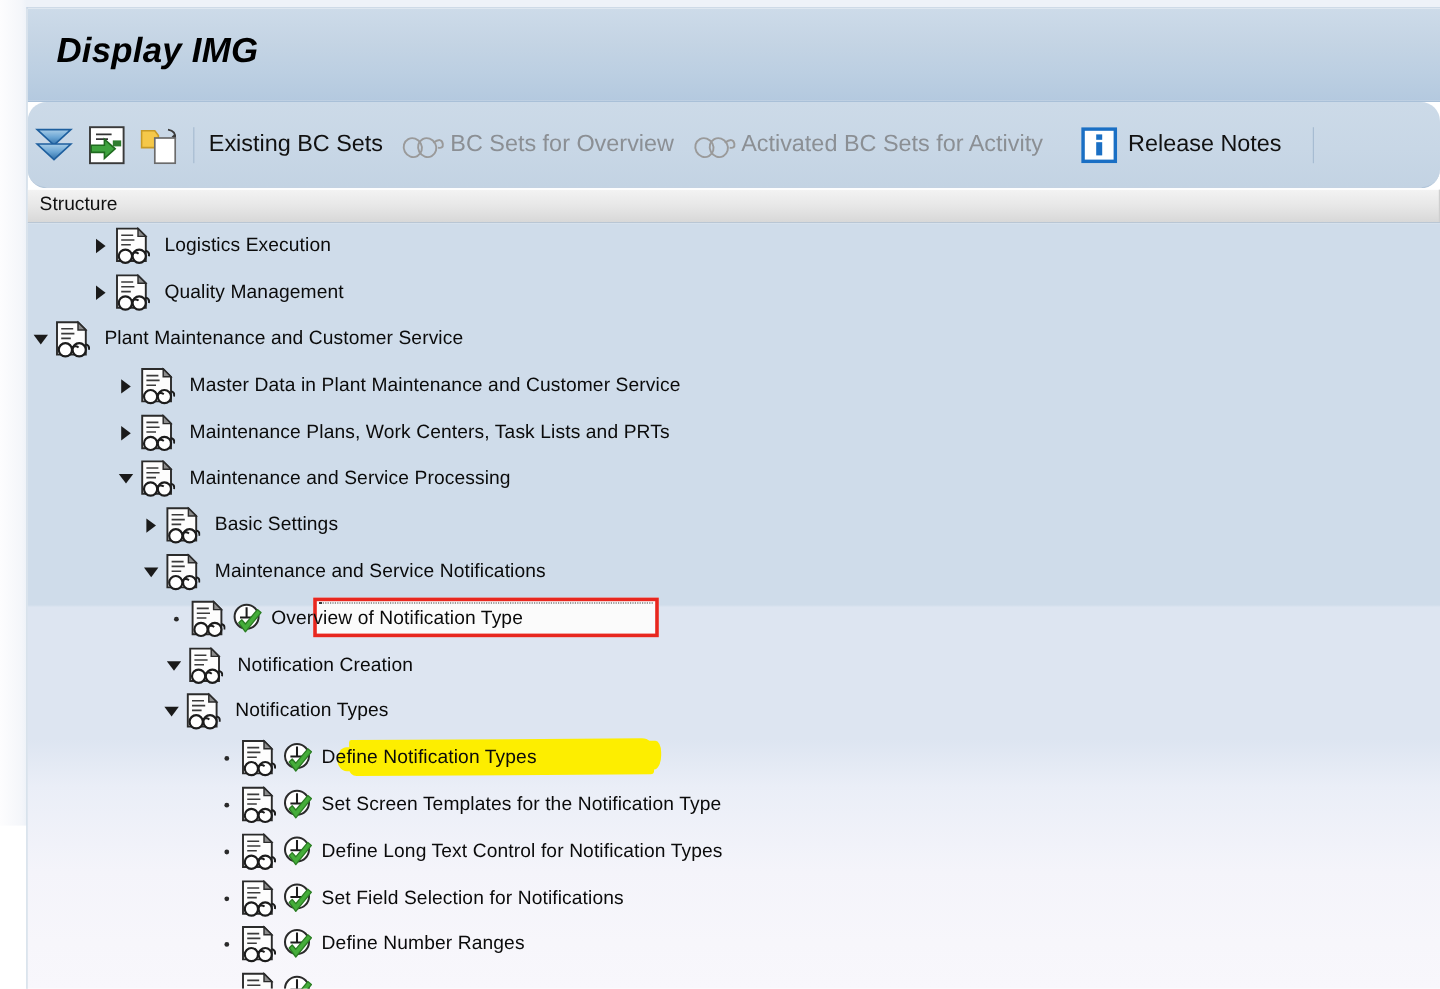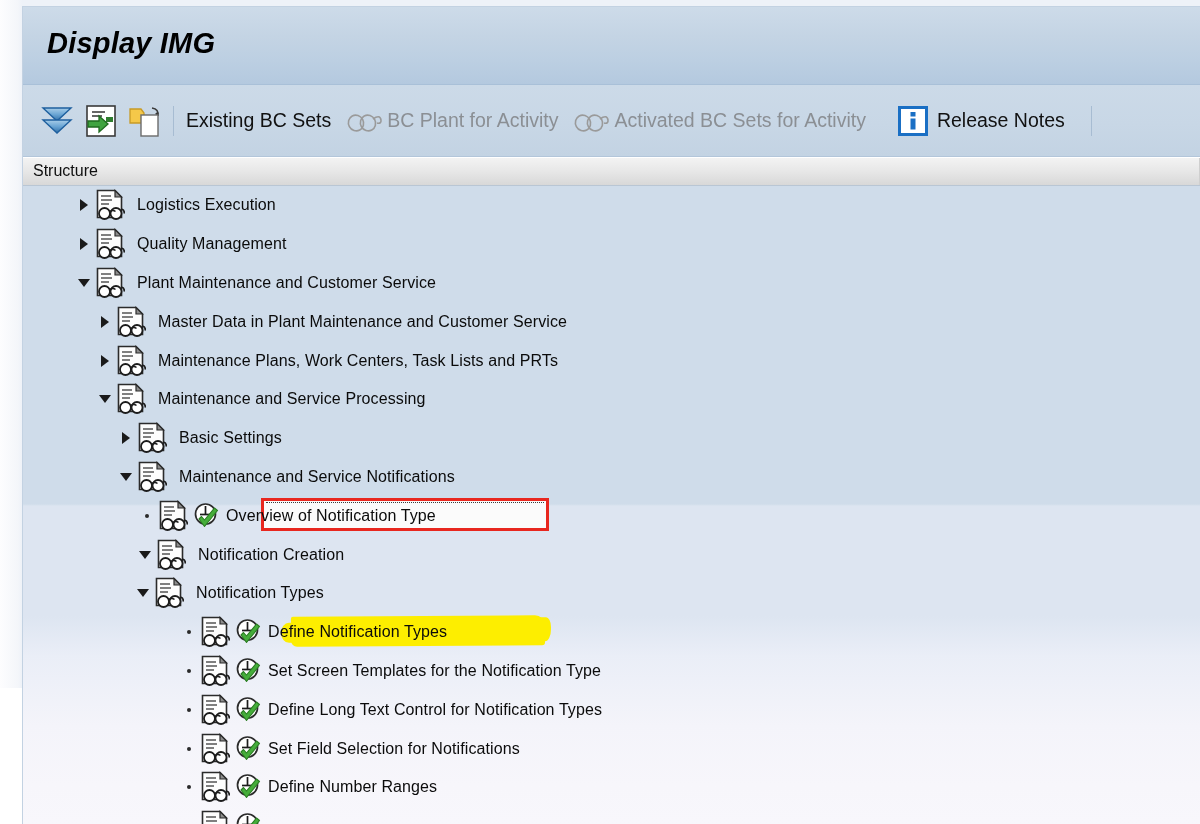--- a/index.html
+++ b/index.html
@@ -56,21 +56,22 @@
 
   
   .toolbar {
     position: relative;
     height: 72px;
     background: linear-gradient(to bottom, #ccdae8 0%, #c8d7e6 55%, #c3d3e3 100%);
     border-bottom: 1px solid #b3c6da;
     box-sizing: border-box;
     display: flex;
     align-items: center;
-    padding-left: 12px;
+    padding-left: 0;
+    border-radius: 16px;
   }
   .tb-icon {
     width: 44px;
     height: 44px;
     display: flex;
     align-items: center;
     justify-content: center;
     flex: 0 0 auto;
     cursor: pointer;
   }
@@ -293,21 +294,21 @@
       </div>
 
       <div class="tb-item disabled">
         <span class="bc-glyph">
           <svg width="40" height="26" viewBox="0 0 40 26" aria-hidden="true">
             <ellipse cx="11" cy="15" rx="7.5" ry="8" fill="none" stroke="#9a9a9a" stroke-width="1.6" transform="rotate(-28 11 15)"></ellipse>
             <ellipse cx="23" cy="15" rx="7.5" ry="8" fill="none" stroke="#9a9a9a" stroke-width="1.6" transform="rotate(-28 23 15)"></ellipse>
             <path d="M28 11 q7 -5 8 1 q0.5 4 -4 3" fill="none" stroke="#9a9a9a" stroke-width="1.6"></path>
           </svg>
         </span>
-        <span class="tb-label">BC Plant for Activity</span>
+        <span class="tb-label">BC Sets for Overview</span>
       </div>
 
       <div class="tb-item disabled">
         <span class="bc-glyph">
           <svg width="40" height="26" viewBox="0 0 40 26" aria-hidden="true">
             <ellipse cx="11" cy="15" rx="7.5" ry="8" fill="none" stroke="#9a9a9a" stroke-width="1.6" transform="rotate(-28 11 15)"></ellipse>
             <ellipse cx="23" cy="15" rx="7.5" ry="8" fill="none" stroke="#9a9a9a" stroke-width="1.6" transform="rotate(-28 23 15)"></ellipse>
             <path d="M28 11 q7 -5 8 1 q0.5 4 -4 3" fill="none" stroke="#9a9a9a" stroke-width="1.6"></path>
           </svg>
         </span>
@@ -363,21 +364,21 @@
     <line x1="6" y1="11" x2="17" y2="11" stroke="#3b3b3b" stroke-width="1.3"></line>
     <line x1="6" y1="15" x2="14" y2="15" stroke="#3b3b3b" stroke-width="1.3"></line>
     <circle cx="9.5" cy="24.5" r="5.5" fill="#ffffff" stroke="#1c1c1c" stroke-width="1.8"></circle>
     <circle cx="21" cy="24.5" r="5.5" fill="#ffffff" stroke="#1c1c1c" stroke-width="1.8"></circle>
     <path d="M15 22.5 q3 -2 5.5 0" fill="none" stroke="#1c1c1c" stroke-width="1.6"></path>
     <path d="M26.5 20 q3.5 1 2.5 4.5" fill="none" stroke="#1c1c1c" stroke-width="1.6"></path>
   </svg></span>
           <span class="spacer-gap"></span>
           <span class="row-label">Quality Management</span>
         </div>
-        <div class="row" style="padding-left: 50px;">
+        <div class="row" style="">
           <span class="twisty">
             <span class="arrow-down"></span>
           </span>
           <span class="doc-icon"><svg width="30" height="32" viewBox="0 0 30 32" aria-hidden="true">
     <path d="M2.5 1.5 L20 1.5 L26.5 8 L26.5 28.5 L2.5 28.5 Z" fill="#fdfdfd" stroke="#2b2b2b" stroke-width="1.6"></path>
     <path d="M20 1.5 L20 8 L26.5 8 Z" fill="#8d8d8d" stroke="#2b2b2b" stroke-width="1.2"></path>
     <line x1="6" y1="7" x2="16" y2="7" stroke="#3b3b3b" stroke-width="1.3"></line>
     <line x1="6" y1="11" x2="17" y2="11" stroke="#3b3b3b" stroke-width="1.3"></line>
     <line x1="6" y1="15" x2="14" y2="15" stroke="#3b3b3b" stroke-width="1.3"></line>
     <circle cx="9.5" cy="24.5" r="5.5" fill="#ffffff" stroke="#1c1c1c" stroke-width="1.8"></circle>

